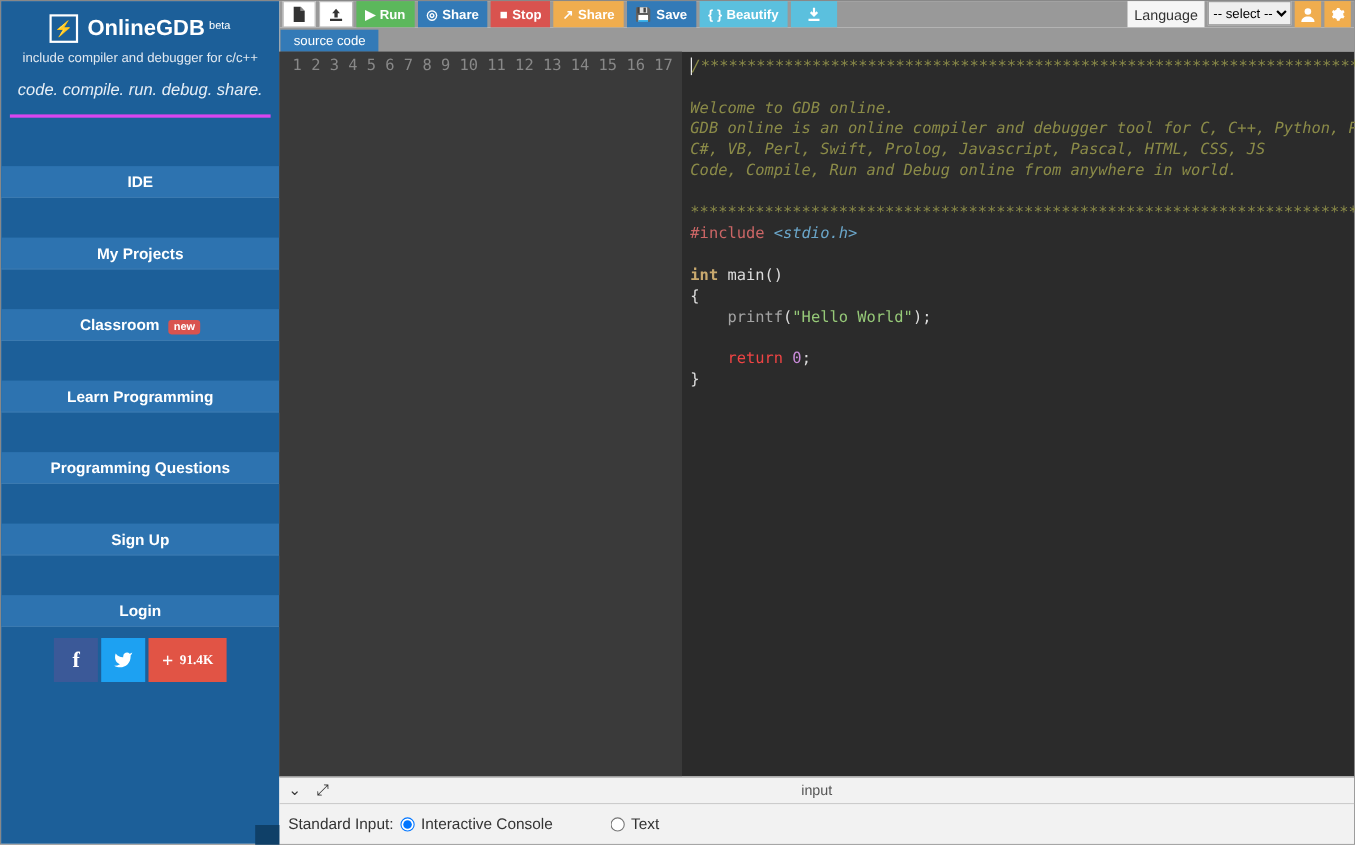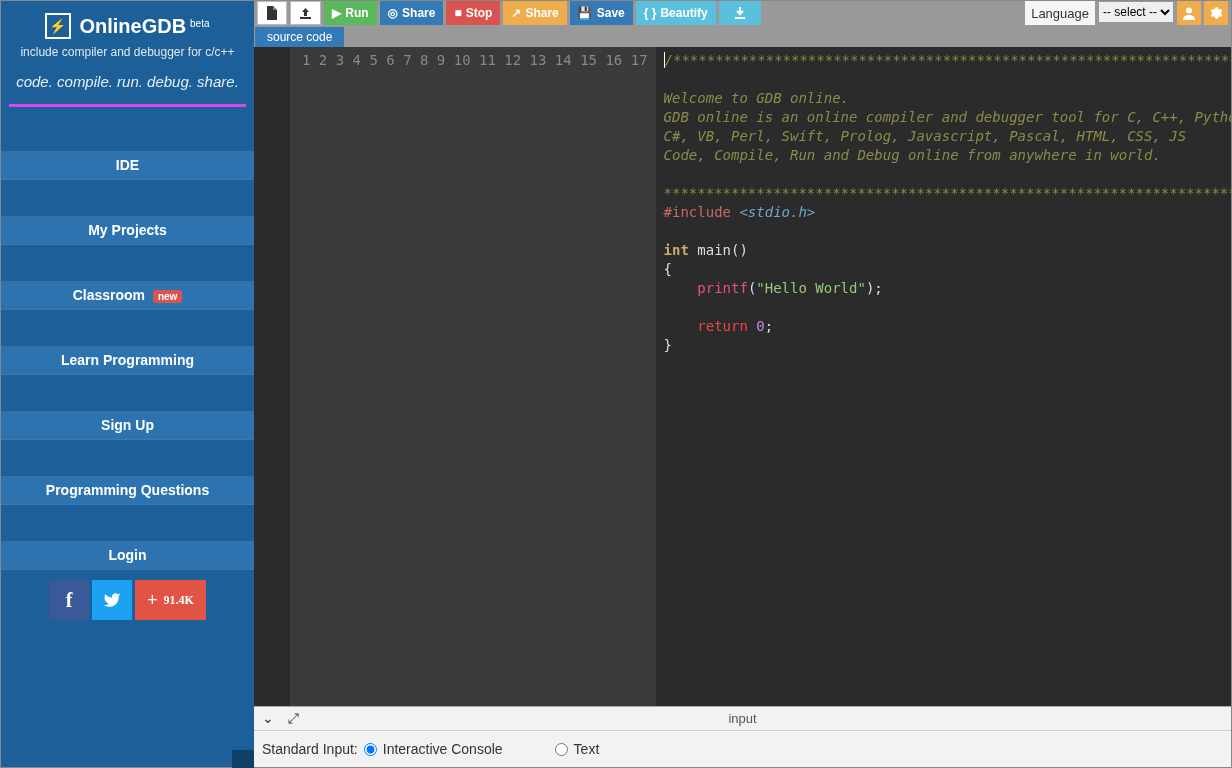--- a/index.html
+++ b/index.html
@@ -43,29 +43,29 @@
 .lang-sel{font-size:12px;height:22px;border:1px solid #999;}
 .sq-btn{width:24px;display:flex;align-items:center;justify-content:center;color:#fff;cursor:pointer;}
 .sq-user{background:#f0ad4e;}
 .sq-gear{background:#f0ad4e;}
 
 
 .tabbar{height:22px;background:#999;display:flex;align-items:flex-end;padding-left:1px;}
 .tab{background:#337ab7;color:#fff;font-size:12px;padding:3px 12px;cursor:pointer;margin-top:48px;}
 
 
-.editor{flex:1;display:flex;background:#2b2b2b;min-height:0;font-family:Consolas,Menlo,monospace;font-size:14px;line-height:19px;padding-left:36px;}
+.editor{flex:1;display:flex;background:#2b2b2b;min-height:0;font-family:Consolas,Menlo,monospace;font-size:14px;line-height:19px;}
 .gutter{background:#3a3a3a;color:#888;text-align:right;padding:4px 8px 4px 12px;user-select:none;flex-shrink:0;}
 .code{padding:4px 8px;color:#ccc;white-space:pre;overflow:auto;flex:1;}
 .c-comment{color:#8b8b48;font-style:italic;}
 .c-pre{color:#cc6666;}
 .c-inc{color:#6ba6c9;font-style:italic;}
 .c-kw{color:#ef4444;font-weight:normal;}
 .c-type{color:#c9a96e;font-weight:bold;}
-.c-fn{color:#ec4899;}
+.c-fn{color:#a3a3a3;}
 .c-str{color:#96c978;}
 .c-num{color:#c98bd9;}
 .c-plain{color:#ddd;}
 .code-cursor{border-left:1px solid #fff;}
 
 
 .bottom{background:#f2f2f2;border-top:1px solid #aaa;}
 .io-head{height:24px;display:flex;align-items:center;position:relative;border-bottom:1px solid #ccc;}
 .io-ctrls{position:absolute;left:8px;display:flex;gap:14px;color:#333;}
 .io-ctrl{cursor:pointer;font-size:14px;}
@@ -92,22 +92,22 @@
       <div class="brand-sub1">include compiler and debugger for c/c++</div>
       <div class="brand-sub2">code. compile. run. debug. share.</div>
     </div>
     <a class="nav-item">IDE</a>
     <a class="nav-item">My Projects</a>
     <a class="nav-item">
       <span>Classroom</span>
       <span class="nav-badge">new</span>
     </a>
     <a class="nav-item">Learn Programming</a>
+    <a class="nav-item">Programming Questions</a>
     <a class="nav-item">Sign Up</a>
-    <a class="nav-item">Programming Questions</a>
     <a class="nav-item">Login</a>
     <div class="socials">
       <div class="soc-btn soc-fb">f</div>
       <div class="soc-btn soc-tw">
         <svg width="18" height="18" viewBox="0 0 24 24" fill="#fff">
             <path d="M23 3a10.9 10.9 0 01-3.14 1.53 4.48 4.48 0 00-7.86 3v1A10.66 10.66 0 013 4s-4 9 5 13a11.64 11.64 0 01-7 2c9 5 20 0 20-11.5a4.5 4.5 0 00-.08-.83A7.72 7.72 0 0023 3z"></path>
           </svg>
       </div>
       <div class="soc-btn soc-add">
         <span style="font-weight:bold">+</span>

